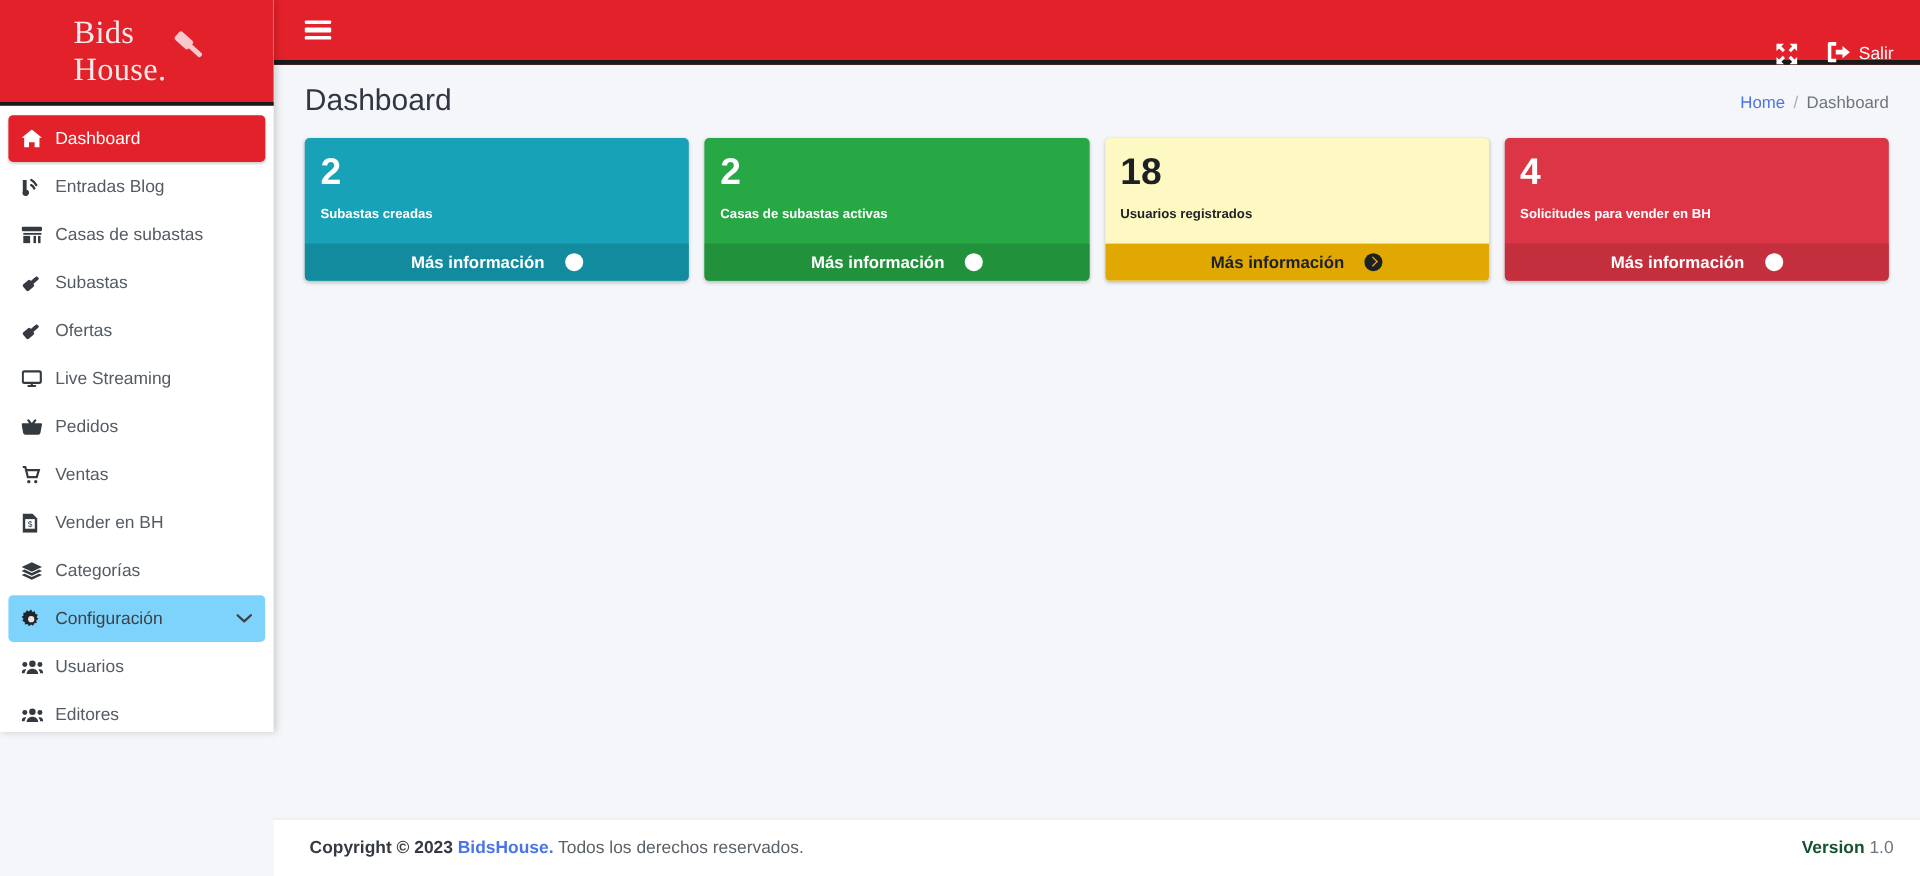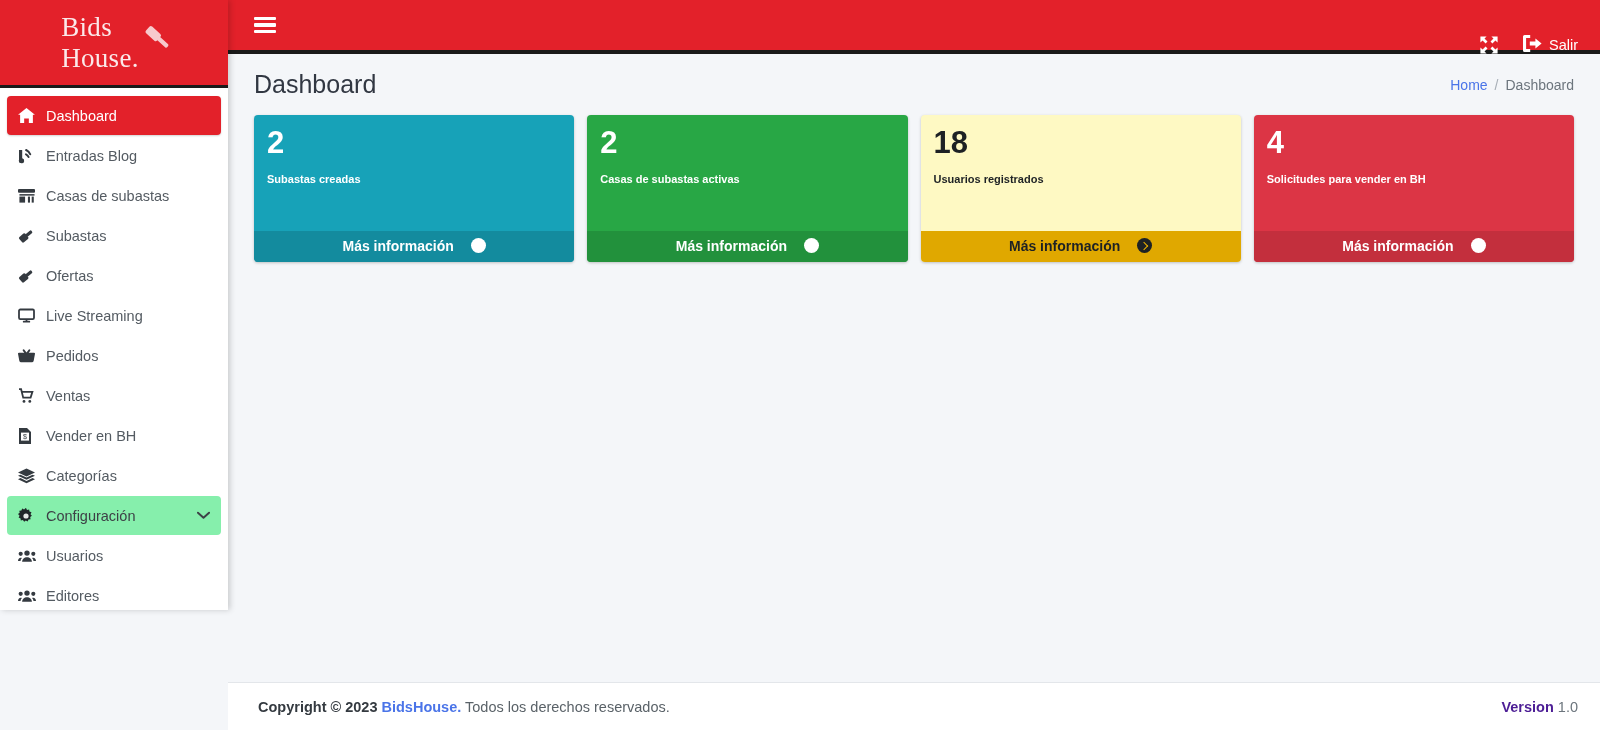--- a/index.html
+++ b/index.html
@@ -77,21 +77,21 @@
     width: 24px; flex: 0 0 24px;
     display: flex; align-items: center; justify-content: flex-start;
     color: #343a40;
   }
   .nav-item .lbl { padding-left: 4px; }
   .nav-item.active {
     background: #e3212a; color: #ffffff;
     box-shadow: 0 1px 2px rgba(0,0,0,.18);
   }
   .nav-item.active .ic { color: #ffffff; }
-  .nav-item.open { background: #86efac; color: #3d4146; }
+  .nav-item.open { background: #7dd3fc; color: #3d4146; }
   .nav-item.open .ic { color: #212529; }
   .nav-item .caret { margin-left: auto; font-size: 12px; }
 
   
   .main {
     flex: 1 1 auto; height: 730px;
     display: flex; flex-direction: column;
     background: #f4f6f9;
     position: relative;
   }
@@ -136,23 +136,22 @@
     color: #fff;
     display: flex; flex-direction: column;
   }
   .card-body { padding: 12px 13px 18px 13px; }
   .card-value { font-size: 31px; font-weight: bold; line-height: 1.05; }
   .card-label { font-size: 11px; font-weight: bold; margin-top: 13px; }
   .card-footer {
     text-align: center;
     font-size: 14px; font-weight: bold;
     padding: 7px 0 8px 0;
-    display: flex; align-items: center; justify-content: center; gap: 17px;
+    display: flex; align-items: flex-end; justify-content: center; gap: 17px;
     cursor: pointer;
-    margin-top: 28px;
   }
   .card.dark-text { color: #1d2124; }
   .arrow-circle {
     width: 15px; height: 15px; border-radius: 50%;
     background: currentColor; position: relative; display: inline-block;
   }
   .arrow-circle::after {
     content: ""; position: absolute;
     left: 3.6px; top: 4.6px;
     width: 5px; height: 5px;
@@ -166,21 +165,21 @@
     background: #ffffff;
     border-top: 1px solid #e3e6ea;
     display: flex; align-items: center;
     padding: 0 22px 0 30px;
     font-size: 14.5px; color: #5a6268;
     position: relative; z-index: 20; gap: 24px;
   }
   .footer b { color: #343a40; }
   .footer .brandlink { color: #4a74e8; font-weight: bold; cursor: pointer; }
   .footer-right { margin-left: auto; color: #6c757d; }
-  .footer-right b { color: #4c1d95; margin-top: 45px; }
+  .footer-right b { color: #14532d; margin-top: 45px; }
 </style>
 </head>
 <body>
 
 <div class="app">
 
   <aside class="sidebar">
 
     <div class="brand" style="background: rgb(227, 33, 42);">
       <div class="brand-inner">

